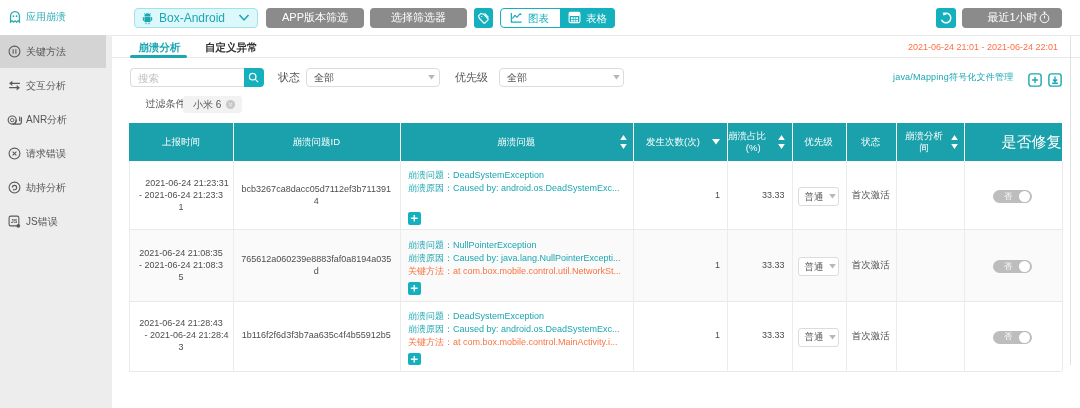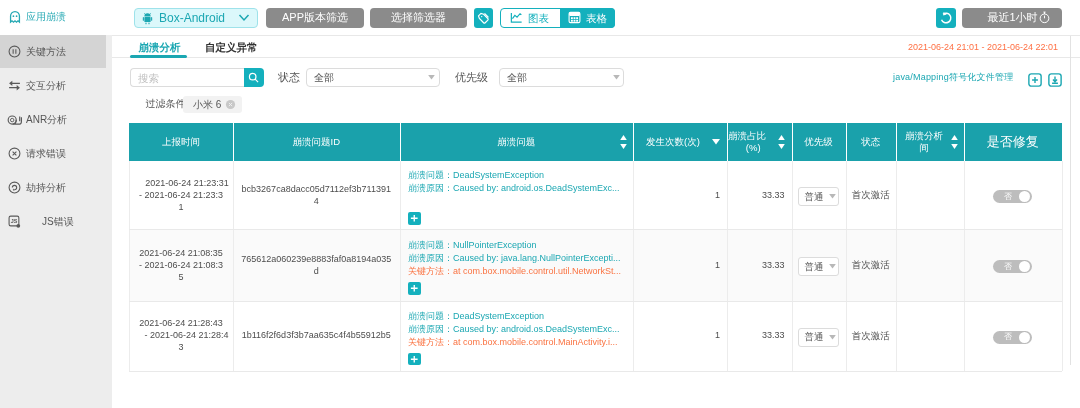--- a/index.html
+++ b/index.html
@@ -56,21 +56,21 @@
     <path d="M8 12a4 4 0 1 1 4 4" fill="none" stroke="#5a5a5a" stroke-width="2"></path>
     <path d="M12 16l-2.5-1.2 1.2 2.8z" fill="#5a5a5a" stroke="#5a5a5a" stroke-width="1"></path>
   </svg>
   <div class="abs nw" style="left:26px;top:182.5px;font-size:10px;line-height:10px;color:#555;">劫持分析</div>
 
   <svg class="abs" style="left:8px;top:215px;" width="13" height="13" viewBox="0 0 24 24">
     <rect x="2" y="2" width="18" height="18" rx="3" fill="none" stroke="#5a5a5a" stroke-width="2"></rect>
     <text x="11" y="15.5" font-size="10" font-family="Liberation Sans" fill="#5a5a5a" text-anchor="middle" font-weight="bold">JS</text>
     <circle cx="19" cy="20" r="3.5" fill="#5a5a5a"></circle>
   </svg>
-  <div class="abs nw" style="left:42px;top:216.5px;font-size:10px;line-height:10px;color:#555;">JS错误</div>
+  <div class="abs nw" style="left:26px;top:216.5px;font-size:10px;line-height:10px;color:#555;">JS错误</div>
 
   <div class="abs" style="left:112px;top:34.5px;width:968px;height:1px;background:#e8e8e8;"></div>
 
   <div class="abs" style="left:134px;top:8px;width:124px;height:20px;background:#dcf8fb;border:1px solid #9ee2ea;border-radius:4px;"></div>
   <svg class="abs" style="left:140px;top:9.5px;" width="15" height="16" viewBox="0 0 24 24" fill="#1ba7b2">
     <path d="M7 9.5a5 5 0 0 1 10 0z"></path>
     <path d="M8.2 6.2L7 4.4M15.8 6.2L17 4.4" stroke="#1ba7b2" stroke-width="1.3"></path>
     <rect x="7" y="10.5" width="10" height="8" rx="1"></rect>
     <rect x="4.5" y="10.5" width="1.8" height="6" rx="0.9"></rect>
     <rect x="17.7" y="10.5" width="1.8" height="6" rx="0.9"></rect>
@@ -187,21 +187,21 @@
   <div class="abs ctr nw" style="left:129px;top:137.0px;width:104px;font-size:9.5px;line-height:9.5px;color:#fff;">上报时间</div>
   <div class="abs ctr nw" style="left:233px;top:137.0px;width:166.5px;font-size:9.5px;line-height:9.5px;color:#fff;">崩溃问题ID</div>
   <div class="abs ctr nw" style="left:399.5px;top:137.0px;width:233.5px;font-size:9.5px;line-height:9.5px;color:#fff;">崩溃问题</div>
   <div class="abs ctr nw" style="left:633px;top:137.0px;width:80px;font-size:9.5px;line-height:9.5px;color:#fff;">发生次数(次)</div>
   <div class="abs ctr nw" style="left:700px;top:131.0px;width:52.5px;font-size:9.5px;line-height:9.5px;color:#fff;padding-left:28px;">崩溃占比</div>
   <div class="abs ctr nw" style="left:727px;top:143.0px;width:52.5px;font-size:9.5px;line-height:9.5px;color:#fff;">(%)</div>
   <div class="abs ctr nw" style="left:791.5px;top:137.0px;width:54.0px;font-size:9.5px;line-height:9.5px;color:#fff;">优先级</div>
   <div class="abs ctr nw" style="left:845.5px;top:137.0px;width:50.5px;font-size:9.5px;line-height:9.5px;color:#fff;">状态</div>
   <div class="abs ctr nw" style="left:896px;top:131.0px;width:56px;font-size:9.5px;line-height:9.5px;color:#fff;">崩溃分析</div>
   <div class="abs ctr nw" style="left:896px;top:143.0px;width:56px;font-size:9.5px;line-height:9.5px;color:#fff;">间</div>
-  <div class="abs ctr nw" style="left:964px;top:137.0px;width:97.5px;font-size:13px;line-height:9.5px;color:#fff;">是否修复</div>
+  <div class="abs ctr nw" style="left:964px;top:137.0px;width:97.5px;font-size:15px;line-height:9.5px;color:#fff;text-align:right;">是否修复</div>
   <svg class="abs" style="left:620px;top:134.8px;" width="7" height="14" viewBox="0 0 7 14">
       <path d="M3.5 0L6.8 5H0.2z" fill="#fff"></path>
       <path d="M3.5 14L6.8 9H0.2z" fill="#fff"></path>
     </svg>
   <svg class="abs" style="left:712px;top:139px;" width="8" height="6" viewBox="0 0 8 6">
       <path d="M0 0h8L4 5.5z" fill="#fff"></path>
     </svg>
   <svg class="abs" style="left:778px;top:134.8px;" width="7" height="14" viewBox="0 0 7 14">
       <path d="M3.5 0L6.8 5H0.2z" fill="#fff"></path>
       <path d="M3.5 14L6.8 9H0.2z" fill="#fff"></path>

